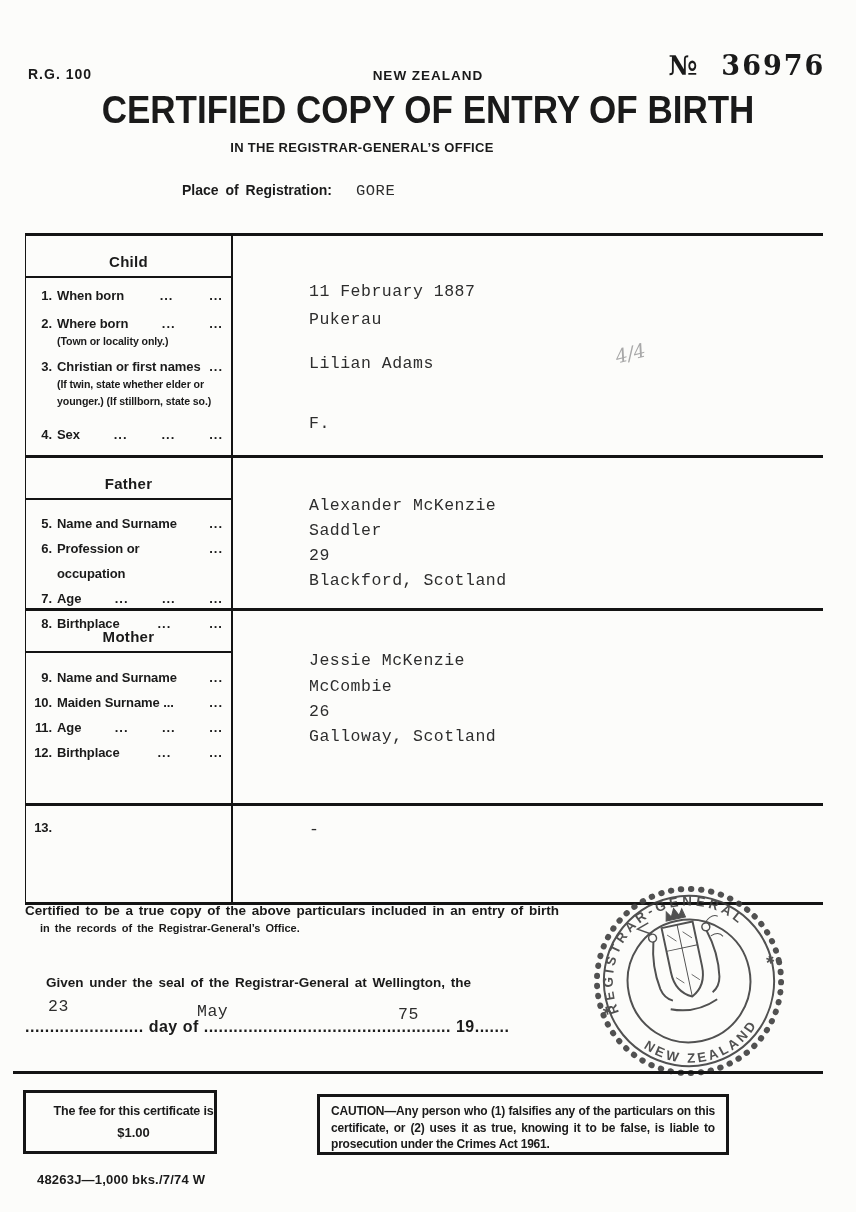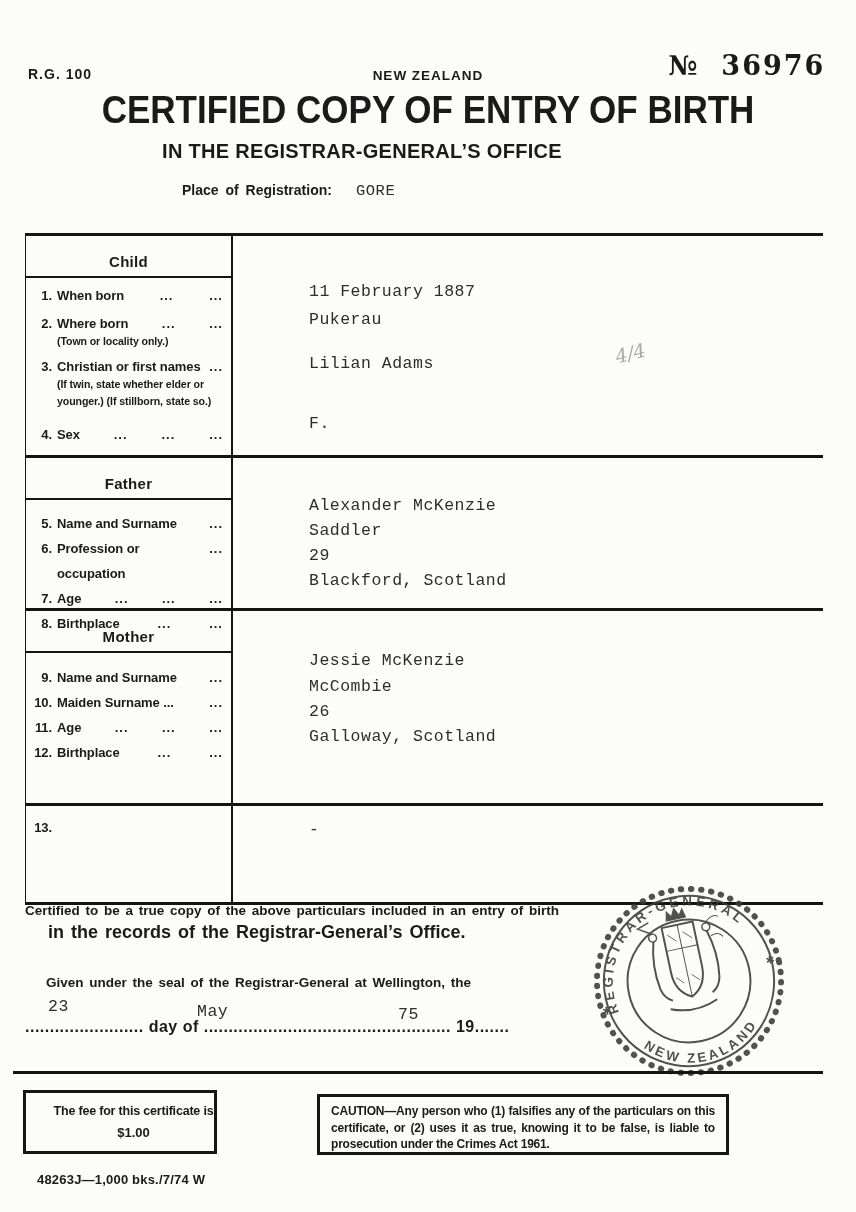--- a/index.html
+++ b/index.html
@@ -12,21 +12,21 @@
   
   .form-code { position:absolute; left:28px; top:66px; font-size:14px; font-weight:bold; letter-spacing:1px; }
   .country   { position:absolute; left:0; top:68px; width:856px; text-align:center; font-size:13.5px; font-weight:bold; letter-spacing:1px; }
   .serial    { position:absolute; left:668px; top:50px; display:flex; align-items:baseline; gap:24px;
                font-family:"DejaVu Serif", serif; font-weight:bold; }
   .serial .no-sign { font-size:27px; }
   .serial .no-val  { font-size:27px; letter-spacing:2px; }
   .doc-title { position:absolute; left:0; top:90px; width:856px; text-align:center;
                font-size:35px; font-weight:bold; letter-spacing:0px; transform:scale(1.0,1.12); }
   .doc-sub   { position:absolute; left:0; top:140px; width:724px; text-align:center;
-               font-size:20px; font-weight:bold; letter-spacing:0.3px; }
+               font-size:13px; font-weight:bold; letter-spacing:0.3px; }
   .place-label { position:absolute; left:182px; top:182px; font-size:14px; font-weight:bold; word-spacing:3px; }
   .typed { font-family:"Liberation Mono", monospace; color:#2d2d2d; font-size:16.5px; letter-spacing:0.5px; }
   .place-value { position:absolute; left:356px; top:182px; font-size:15.5px; }
 
   
   .cert-table { position:absolute; left:25px; top:233px; width:798px;
                 border-top:3.5px solid #141414; border-bottom:3px solid #141414;
                 border-left:1.5px solid #141414; }
   .sect { display:flex; align-items:stretch; }
   .sect.bb { border-bottom:3px solid #141414; }
@@ -61,21 +61,21 @@
   .sec-father .v0 { top:38px; } .sec-father .v1 { top:63px; }
   .sec-father .v2 { top:88px; } .sec-father .v3 { top:113px; }
   .sec-mother .v0 { top:40px; } .sec-mother .v1 { top:66px; }
   .sec-mother .v2 { top:91px; } .sec-mother .v3 { top:116px; }
   .sec-alter  .v0 { top:14px; }
   .annotation { position:absolute; left:382px; top:106px; font-family:"DejaVu Serif", serif;
                 font-style:italic; font-size:19px; color:#a8a8a8; transform:rotate(-14deg); }
 
   
   .cert1 { position:absolute; left:25px;  top:903px; font-size:13.5px; font-weight:bold; word-spacing:2px; }
-  .cert2 { position:absolute; left:40px;  top:922px; font-size:18px; font-weight:bold; word-spacing:2px;margin-left:8px; }
+  .cert2 { position:absolute; left:40px;  top:922px; font-size:11px; font-weight:bold; word-spacing:2px; }
   .given { position:absolute; left:46px;  top:975px; font-size:13.5px; font-weight:bold; word-spacing:2px; }
   .t-day   { position:absolute; left:48px;  top:997px; }
   .t-month { position:absolute; left:197px; top:1002px; }
   .t-year  { position:absolute; left:398px; top:1005px; }
   .dotline { position:absolute; left:25px; top:1018px; font-size:16px; font-weight:bold; letter-spacing:0.5px; }
 
   
   .seal { position:absolute; left:590px; top:882px; transform:rotate(-12deg); opacity:0.88; }
 
   

